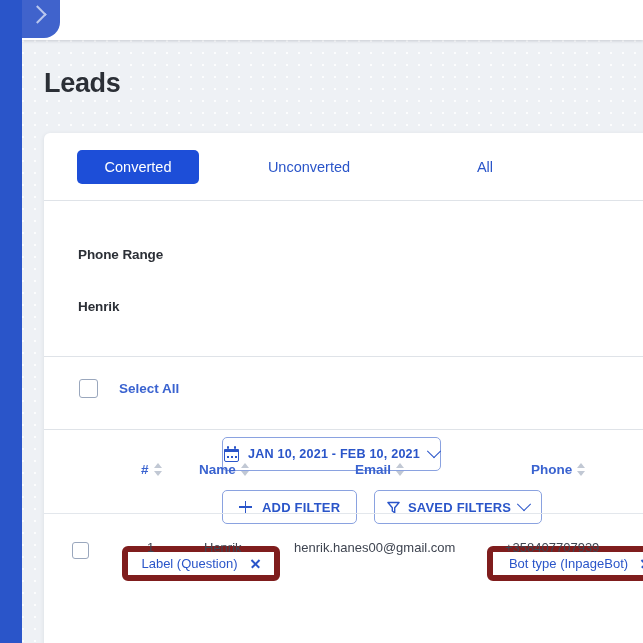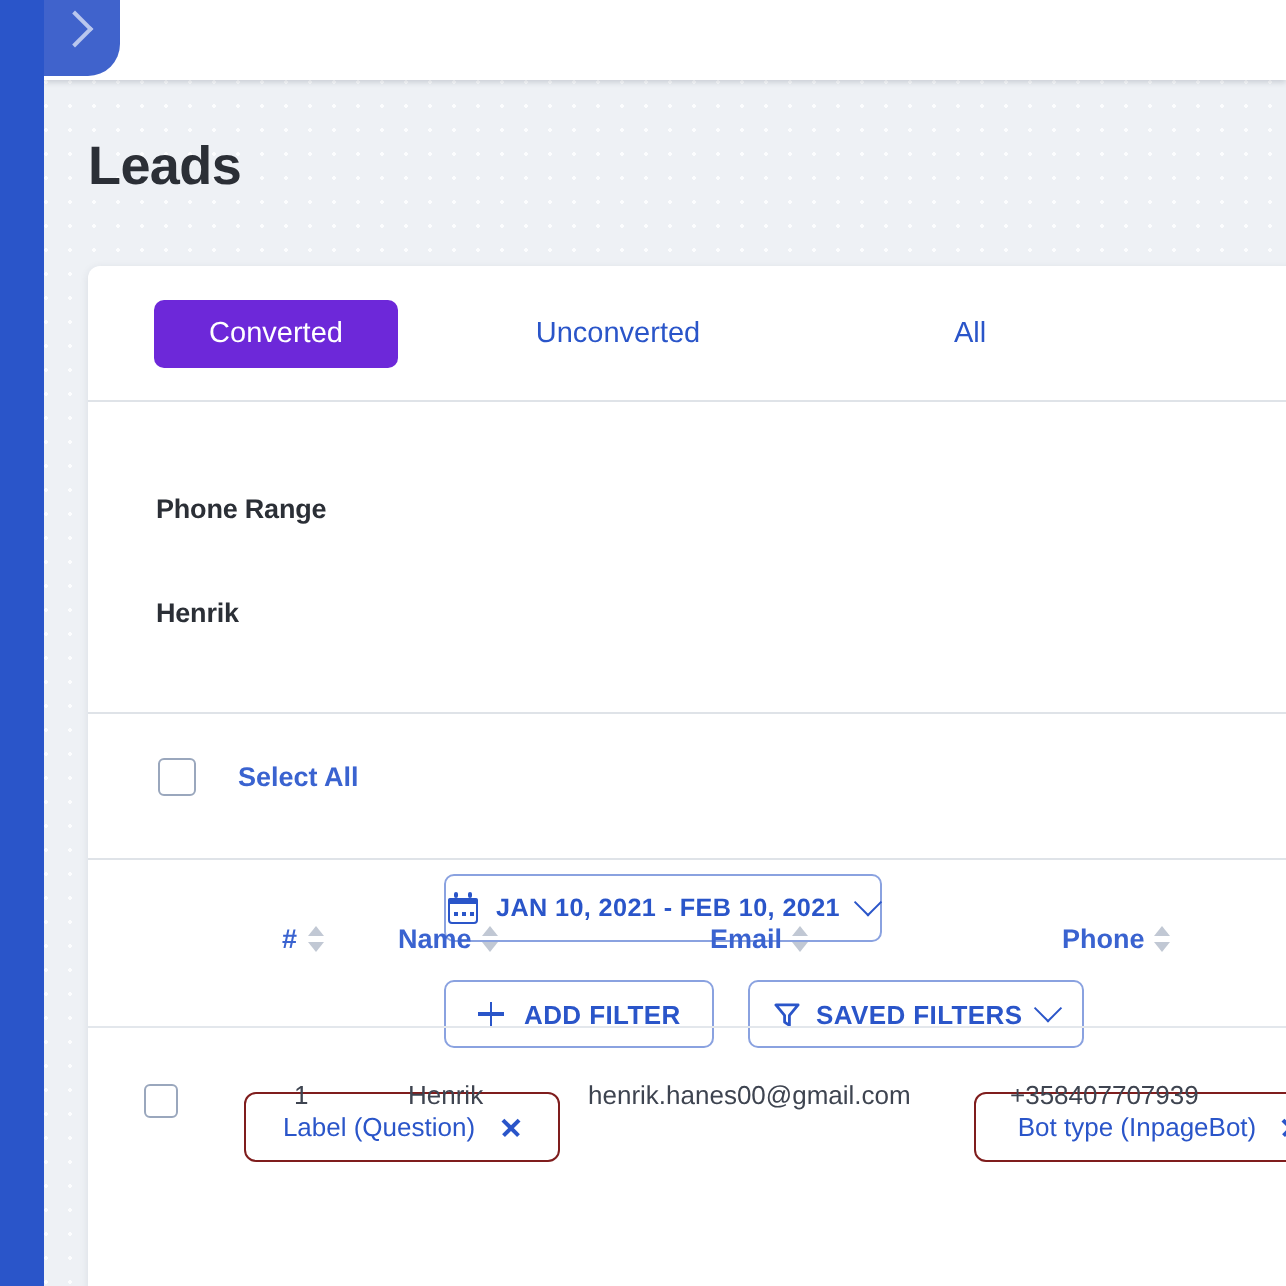--- a/index.html
+++ b/index.html
@@ -116,21 +116,21 @@
     top: 17px;
     height: 34px;
     line-height: 34px;
     font-size: 14.5px;
     color: #2a55c9;
     text-align: center;
     cursor: pointer;
     white-space: nowrap;
   }
   .tab.active {
-    background: #6d28d9;
+    background: #1d4ed8;
     color: #ffffff;
     border-radius: 5px;
     font-weight: normal;
   }
   .tab-0 { left: 33px; width: 122px; }
   .tab-1 { left: 190px; width: 150px; }
   .tab-2 { left: 410px; width: 62px; }
 
   
   .filter-sec {
@@ -210,21 +210,21 @@
   }
 
   
   .chip {
     position: absolute;
     display: flex;
     align-items: center;
     justify-content: center;
     gap: 12px;
     height: 35px;
-    border: 1px solid #7f1d1d;
+    border: 6px solid #7f1d1d;
     border-radius: 6px;
     color: #2a55c9;
     font-size: 13px;
     background: #ffffff;
     box-sizing: border-box;
     cursor: pointer;
     white-space: nowrap;
   }
   .chip-0 { left: 78px; top: 345px; width: 158px; }
   .chip-1 { left: 254px; top: 345px; width: 171px; }

